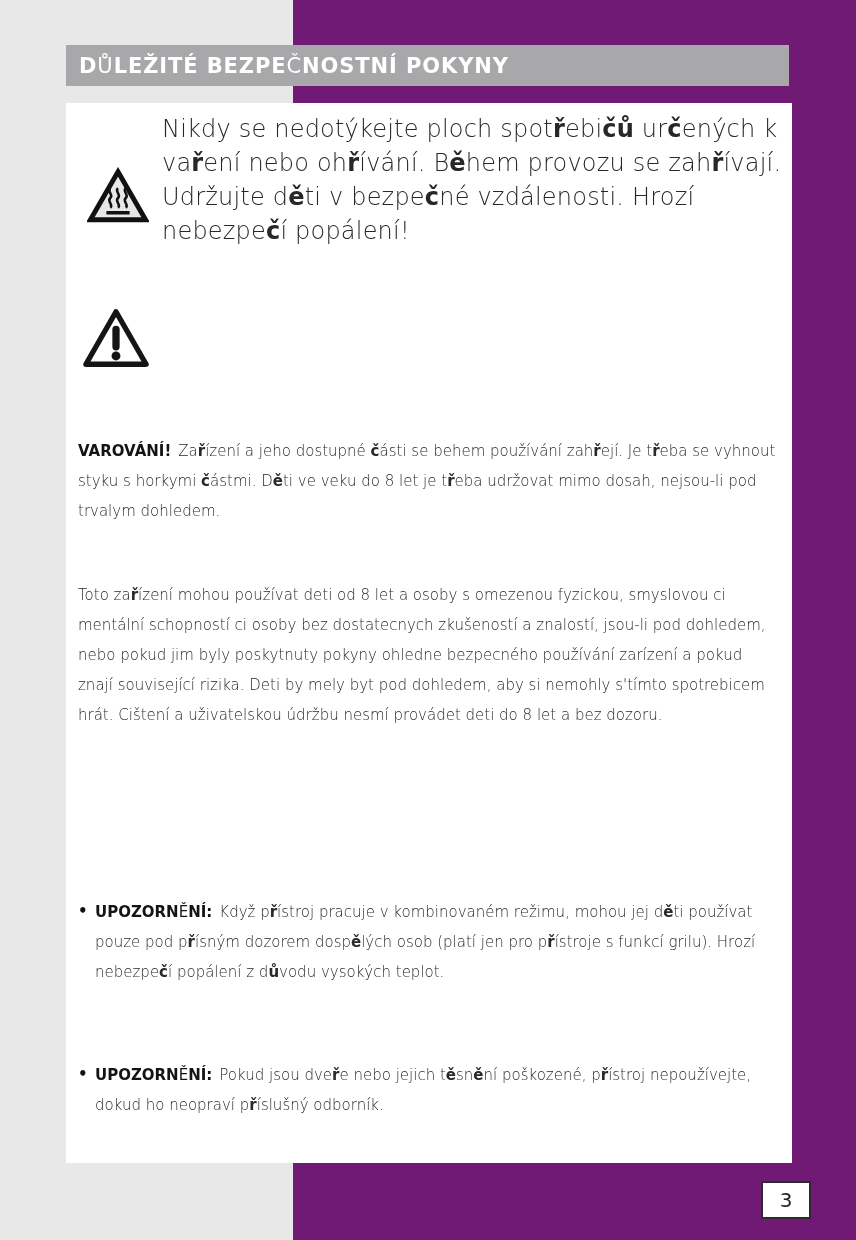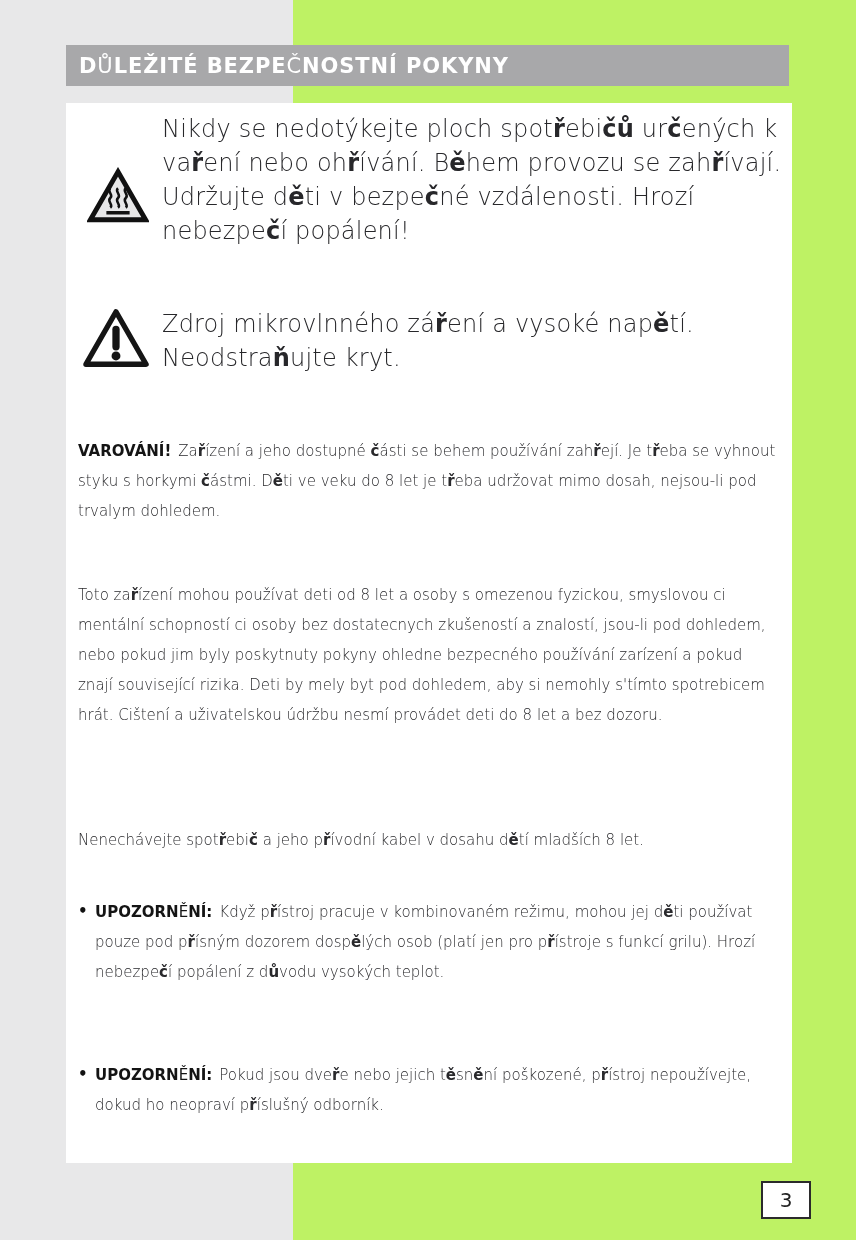--- a/index.html
+++ b/index.html
@@ -1,19 +1,19 @@
 <!DOCTYPE html>
 <html><head>
 <meta charset="utf-8">
 <style>
   html, body { margin: 0; padding: 0; background: #fff; }
   .page {
     position: relative;
     width: 856px; height: 1240px;
-    background: #bef264;
+    background: #701a75;
     overflow: hidden;
     font-family: "DejaVu Sans", "Liberation Sans", sans-serif;
     color: #222224;
   }
   .gray-col {
     position: absolute; left: 0; top: 0;
     width: 293px; height: 1240px;
     background: #e8e8e9;
   }
   .header-bar {
@@ -92,33 +92,29 @@
     </div>
     <div class="wtext w1-text">Nikdy se nedotýkejte ploch spot<span class="g">ř</span>ebi<span class="g">č</span><span class="g">ů</span> ur<span class="g">č</span>ených k va<span class="g">ř</span>ení nebo oh<span class="g">ř</span>ívání. B<span class="g">ě</span>hem provozu se zah<span class="g">ř</span>ívají. Udržujte d<span class="g">ě</span>ti v bezpe<span class="g">č</span>né vzdálenosti. Hrozí nebezpe<span class="g">č</span>í popálení!</div>
 
     <div class="icon-box w2-icon">
       <svg width="72" height="66" viewBox="0 0 74 68">
         <path d="M37 7 L68 61 L6 61 Z" fill="#ffffff" stroke="#151515" stroke-width="5.5" stroke-linejoin="round"></path>
         <line x1="37" y1="25" x2="37" y2="43" stroke="#151515" stroke-width="7.5" stroke-linecap="round"></line>
         <circle cx="37" cy="52.5" r="4.6" fill="#151515"></circle>
       </svg>
     </div>
-    <div class="wtext w2-text">Zdroj mikrovlnného zá<span class="g">ř</span>ení a vysoké nap<span class="g">ě</span>tí. Neodstra<span class="g">ň</span>ujte kryt.</div>
 
     <div class="para p1">
       <span class="lead">VAROVÁNÍ!</span><span>Za<span class="g">ř</span>ízení a jeho dostupné <span class="g">č</span>ásti se behem používání zah<span class="g">ř</span>ejí. Je t<span class="g">ř</span>eba se vyhnout styku s horkymi <span class="g">č</span>ástmi. D<span class="g">ě</span>ti ve veku do 8 let je t<span class="g">ř</span>eba udržovat mimo dosah, nejsou-li pod trvalym dohledem.</span>
     </div>
 
     <div class="para p2">
       <span>Toto za<span class="g">ř</span>ízení mohou používat deti od 8 let a osoby s omezenou fyzickou, smyslovou ci mentální schopností ci osoby bez dostatecnych zkušeností a znalostí, jsou-li pod dohledem, nebo pokud jim byly poskytnuty pokyny ohledne bezpecného používání zarízení a pokud znají související rizika. Deti by mely byt pod dohledem, aby si nemohly s'tímto spotrebicem hrát. Cištení a uživatelskou údržbu nesmí provádet deti do 8 let a bez dozoru.</span>
     </div>
 
-    <div class="para p3">
-      <span>Nenechávejte spot<span class="g">ř</span>ebi<span class="g">č</span> a jeho p<span class="g">ř</span>ívodní kabel v dosahu d<span class="g">ě</span>tí mladších 8 let.</span>
-    </div>
 
     <div class="bullet b1">
       <span class="dot">•</span>
       <span class="lead">UPOZORN<span class="g">Ě</span>NÍ:</span><span>Když p<span class="g">ř</span>ístroj pracuje v kombinovaném režimu, mohou jej d<span class="g">ě</span>ti používat pouze pod p<span class="g">ř</span>ísným dozorem dosp<span class="g">ě</span>lých osob (platí jen pro p<span class="g">ř</span>ístroje s funkcí grilu). Hrozí nebezpe<span class="g">č</span>í popálení  z d<span class="g">ů</span>vodu vysokých teplot.</span>
     </div>
 
     <div class="bullet b2">
       <span class="dot">•</span>
       <span class="lead">UPOZORN<span class="g">Ě</span>NÍ:</span><span>Pokud jsou dve<span class="g">ř</span>e nebo jejich t<span class="g">ě</span>sn<span class="g">ě</span>ní poškozené, p<span class="g">ř</span>ístroj nepoužívejte, dokud ho neopraví p<span class="g">ř</span>íslušný odborník.</span>
     </div>

